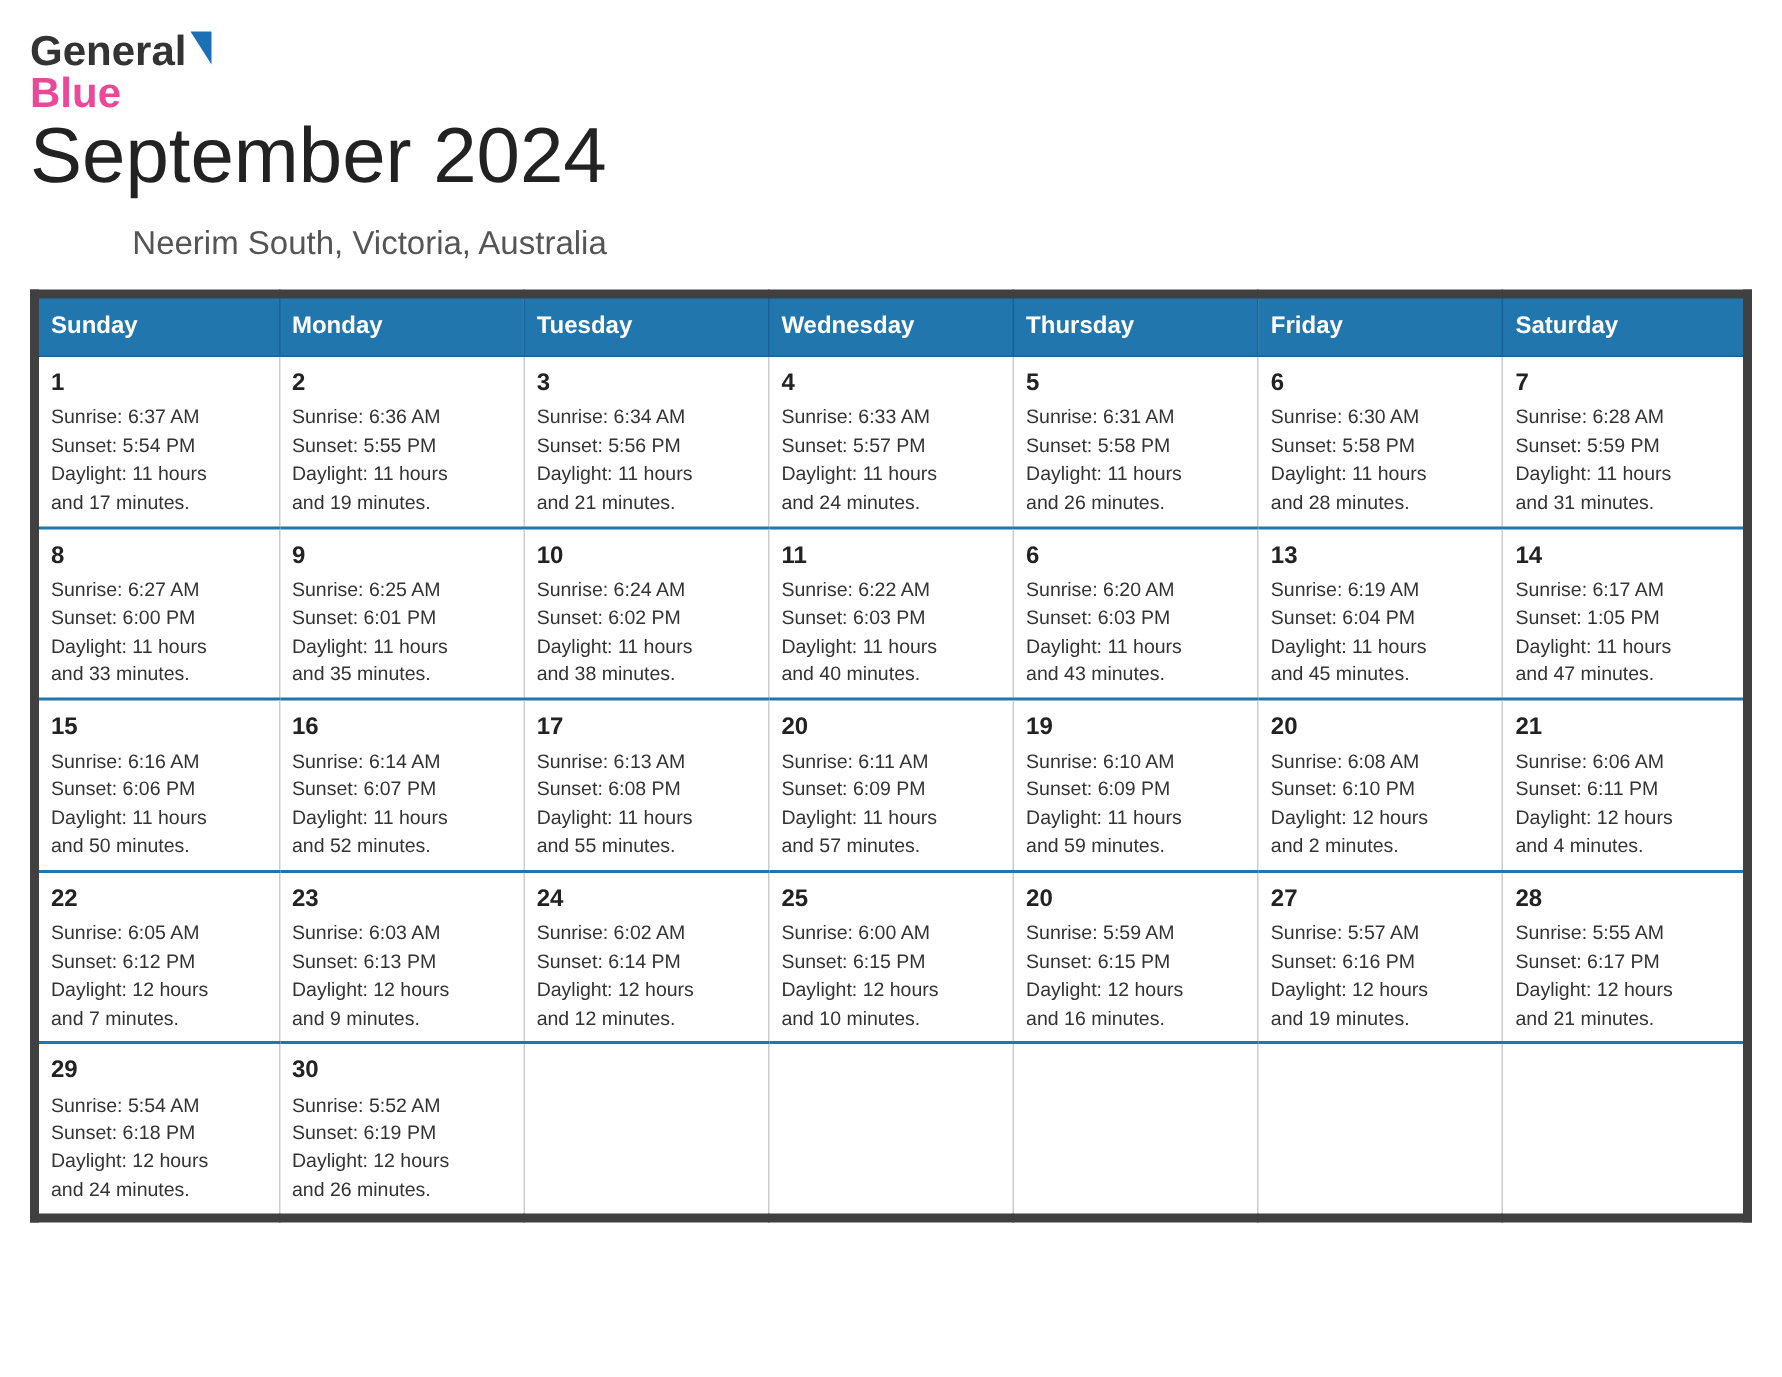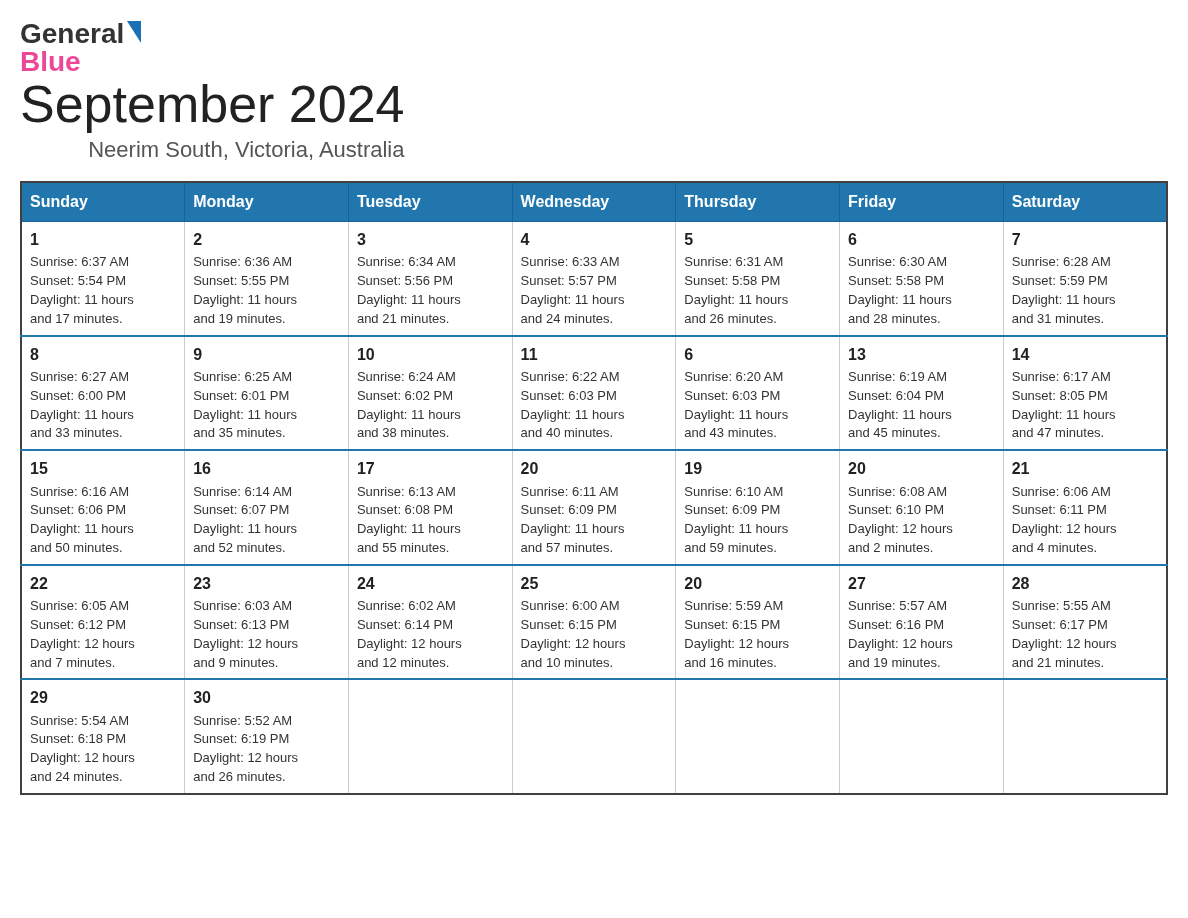--- a/index.html
+++ b/index.html
@@ -53,26 +53,26 @@
     .title-area h1 {
       font-size: 52px;
       font-weight: normal;
       color: #222;
       line-height: 1.1;
     }
     .title-area h2 {
       font-size: 22px;
       font-weight: normal;
       color: #555;
-      margin-top: 4px;
+      margin-top: 16px;
     }
     .calendar {
       width: 100%;
       border-collapse: collapse;
-      border: 2px solid #404040;
+      border: 6px solid #404040;
     }
     .calendar th {
       background-color: #2176ae;
       color: #ffffff;
       font-size: 16px;
       font-weight: bold;
       padding: 10px 8px;
       text-align: left;
       border: 1px solid #1a6099;
     }
@@ -222,21 +222,21 @@
         <td>
           <span class="day-num">13</span>
           <div>Sunrise: 6:19 AM</div>
           <div>Sunset: 6:04 PM</div>
           <div>Daylight: 11 hours</div>
           <div>and 45 minutes.</div>
         </td>
         <td>
           <span class="day-num">14</span>
           <div>Sunrise: 6:17 AM</div>
-          <div>Sunset: 8:05 PM</div>
+          <div>Sunset: 1:05 PM</div>
           <div>Daylight: 11 hours</div>
           <div>and 47 minutes.</div>
         </td>
       </tr>
       <tr class="row-divider">
         <td>
           <span class="day-num">15</span>
           <div>Sunrise: 6:16 AM</div>
           <div>Sunset: 6:06 PM</div>
           <div>Daylight: 11 hours</div>

